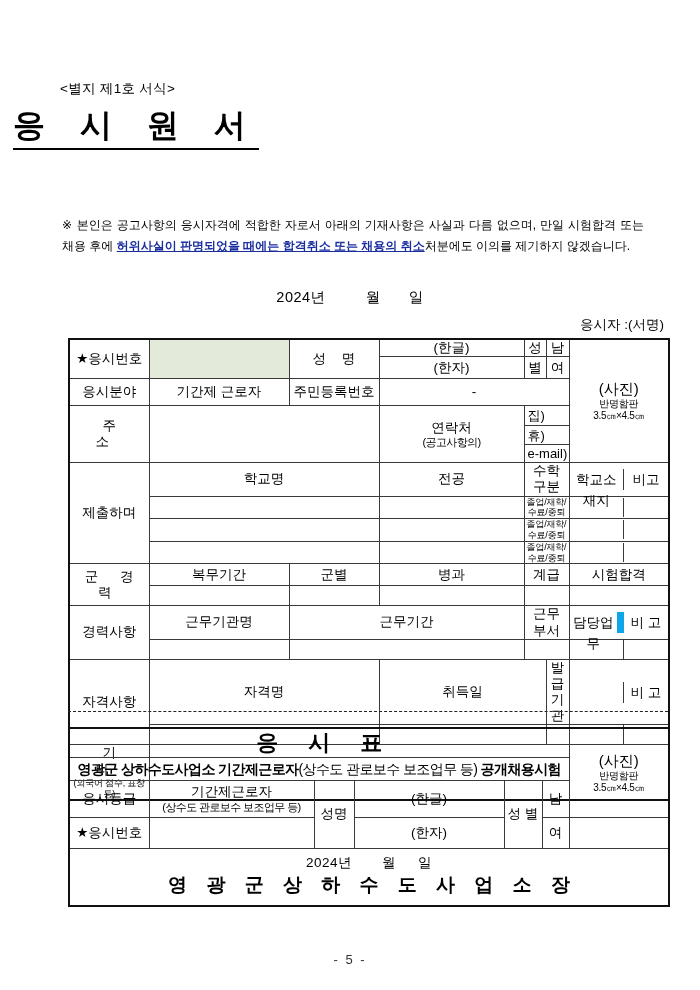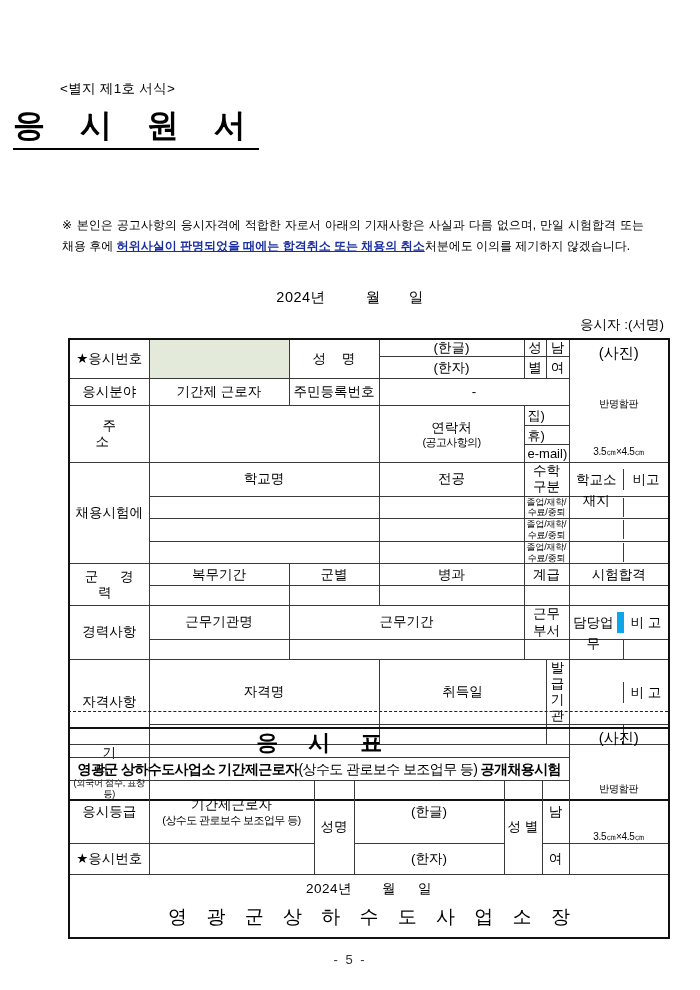--- a/index.html
+++ b/index.html
@@ -122,21 +122,21 @@
     width: 600px;
   }
 
   .lbl-sp2 { letter-spacing: 14px; text-indent: 14px; }
   .lbl-sp3 { letter-spacing: 9px; text-indent: 9px; }
   .lbl-sp-mid { letter-spacing: 6px; text-indent: 6px; }
 
   .cell-green { background: #e4eada; }
   .cell-left { text-align: left; padding-left: 5px; }
   .tiny { font-size: 9px; letter-spacing: -0.2px; }
-  .tiny2 { font-size: 10px; letter-spacing: -0.3px; margin-top: 36px; }
+  .tiny2 { font-size: 10px; letter-spacing: -0.3px; }
   .sub-small { font-size: 11px; letter-spacing: -0.6px; }
 
   .photo-cell {
     font-size: 14px;
     line-height: 1.35;
   }
   .photo-cell .big { font-size: 15px; }
 
   .contact-stack { padding: 0 !important; }
   .contact-stack > div {
@@ -173,24 +173,24 @@
   }
   .tk-sub .thin { font-weight: normal; }
   .tk-footer-date {
     font-size: 13.5px;
     letter-spacing: 0.5px;
   }
   .tk-footer-date .gap1 { display: inline-block; width: 30px; }
   .tk-footer-date .gap2 { display: inline-block; width: 22px; }
   .tk-footer-org {
     font-size: 19px;
-    font-weight: normal;
+    font-weight: bold;
     letter-spacing: 7px;
     text-indent: 7px;
-    margin-top: 9px;
+    margin-top: 3px;
   }
   .footer-cell { padding: 6px 0 8px 0 !important; }
 
   .page-num {
     position: absolute;
     left: 0; top: 952px;
     width: 700px;
     text-align: center;
     font-size: 13px;
     color: #333;
@@ -259,21 +259,21 @@
           <div class="sub-small">(공고사항의)</div>
         </td>
         <td colspan="2" class="contact-stack">
           <div style="height:18px;line-height:18px">집)</div>
           <div class="bt" style="height:19px;line-height:19px">휴)</div>
           <div class="bt" style="height:18px;line-height:18px">e-mail)</div>
         </td>
       </tr>
 
       <tr>
-        <td rowspan="4">채용시험에</td>
+        <td rowspan="4">제출하며</td>
         <td colspan="2" style="height:21px">학교명</td>
         <td style="width:74px">전공</td>
         <td colspan="2">수학구분</td>
         <td class="sido-split">
           <div style="height:21px;line-height:21px;display:flex">
             <div style="flex:1 1 78px;border-right:1px solid #3a3a3a">학교소재지</div>
             <div style="flex:0 0 44px">비고</div>
           </div>
         </td>
       </tr>

